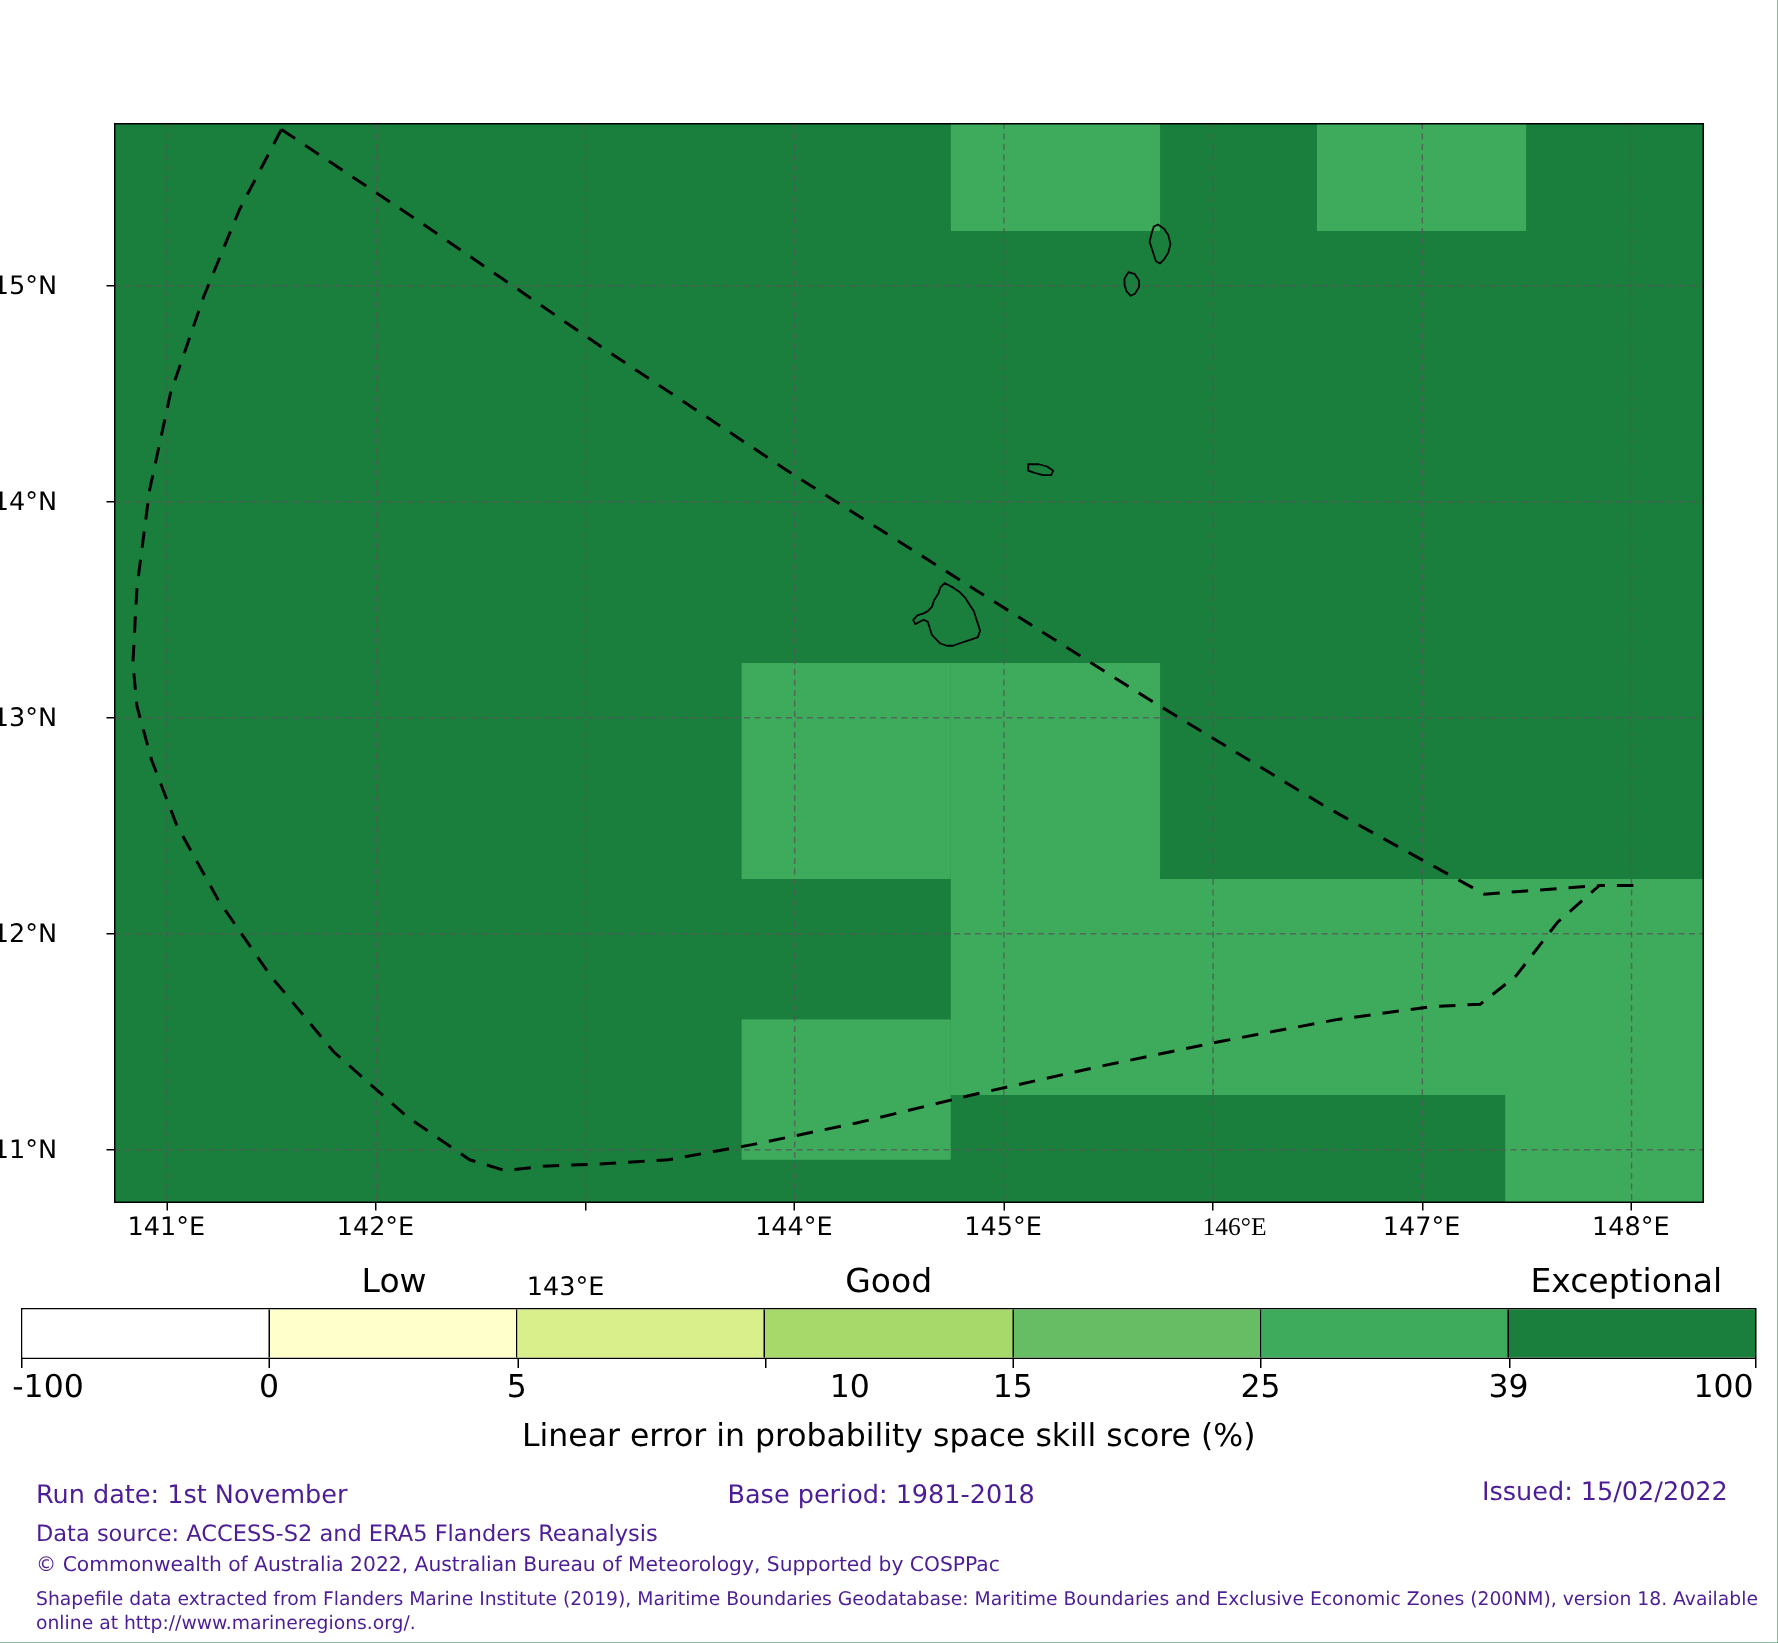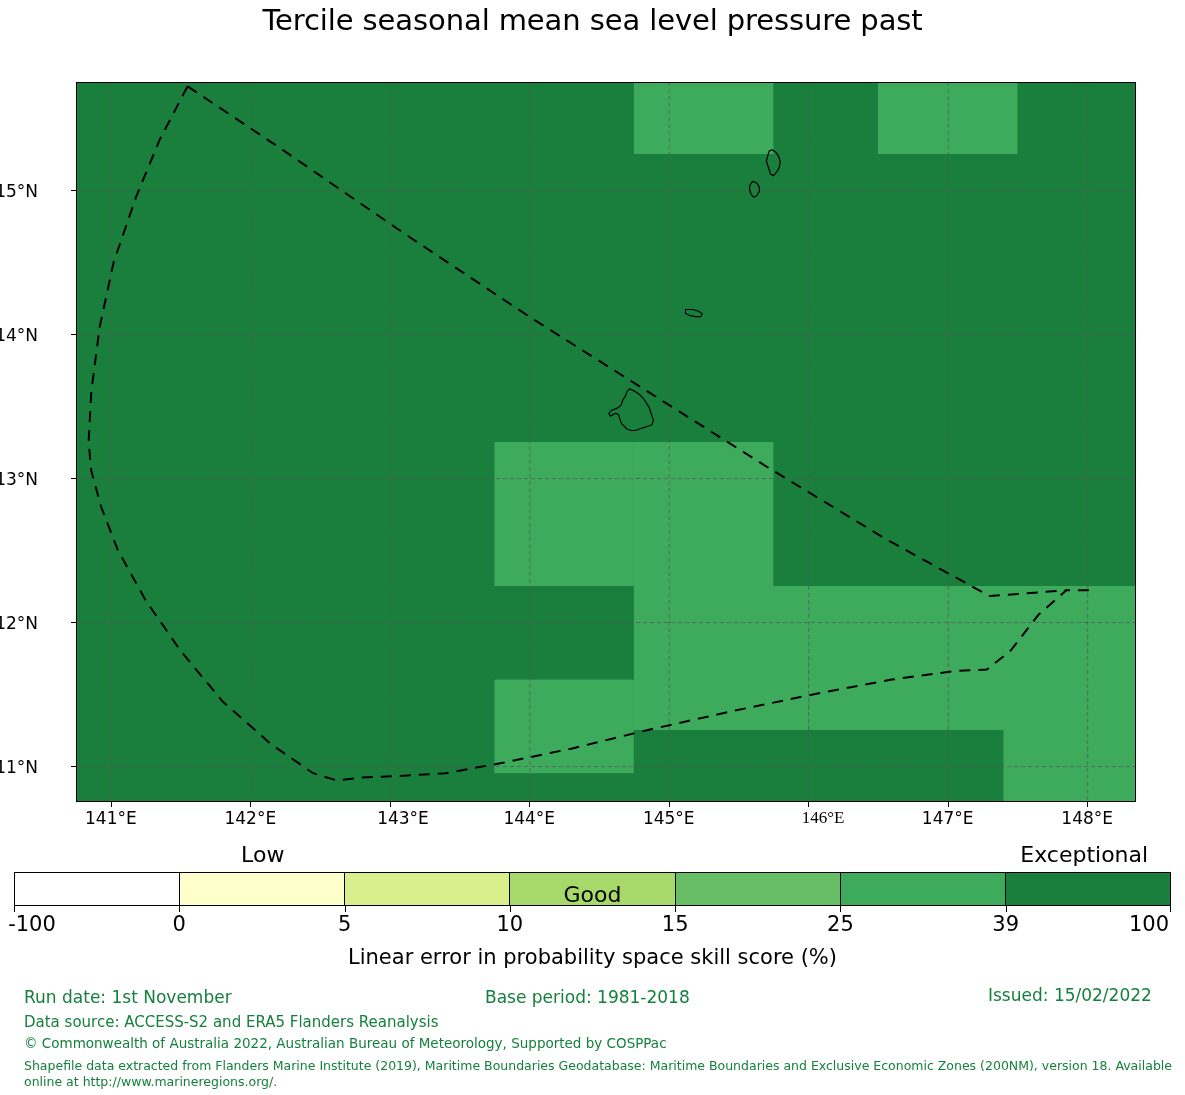--- a/index.html
+++ b/index.html
@@ -37,33 +37,32 @@
   #cbar .seg:last-child{border-right:none;}
   .cbar-tick{position:absolute;top:34px;width:1px;height:6px;background:#000;}
   .cbar-ticklabel{position:absolute;top:40px;width:140px;margin-left:-70px;
                   text-align:center;font-size:21px;color:#000;}
   .cbar-cat{position:absolute;top:-30px;width:260px;margin-left:-130px;
             text-align:center;font-size:22px;color:#000;}
   .cbar-caption{position:absolute;left:0;top:945px;width:1185px;text-align:center;
                 font-size:21px;color:#000;}
 
   
-  .foot{position:absolute;color:#15803d;white-space:pre;}
+  .foot{position:absolute;color:#4c1d95;white-space:pre;}
   .f-run{left:24px;top:987px;font-size:17px;}
   .f-base{left:485px;top:987px;font-size:17px;}
   .f-issued{left:988px;top:985px;font-size:17px;}
   .f-src{left:24px;top:1013px;font-size:15px;}
   .f-copy{left:24px;top:1035px;font-size:13.5px;}
   .f-shape{left:24px;top:1058px;font-size:12.5px;line-height:16px;white-space:normal;width:1150px;}
 </style>
 </head>
 <body>
 
 <div class="title">
-  <span>Tercile seasonal mean sea level pressure past</span>
 </div>
 
 <div id="map-wrap">
   <div id="map-plot">
     <svg id="map-svg" width="1060" height="720">
         <rect x="0" y="0" width="1060" height="720" fill="#1a7f3c"></rect>
         <g>
           <rect x="557.8947368421057" y="0" width="139.47368421052647" height="72" fill="#3eaa5c"></rect>
           <rect x="801.9736842105268" y="0" width="139.47368421052659" height="72" fill="#3eaa5c"></rect>
           <rect x="418.42105263157924" y="360" width="139.47368421052641" height="144" fill="#3eaa5c"></rect>
@@ -112,21 +111,21 @@
       <div class="ytick" style="top: 252px;">14°N</div>
       <div class="ytickmark" style="top: 252px;"></div>
       <div class="ytick" style="top: 108px;">15°N</div>
       <div class="ytickmark" style="top: 108px;"></div>
     </div>
   <div id="xaxis">
       <div class="xtick" style="left: 34.8684px;">141°E</div>
       <div class="xtickmark" style="left: 34.8684px;"></div>
       <div class="xtick" style="left: 174.342px;">142°E</div>
       <div class="xtickmark" style="left: 174.342px;"></div>
-      <div class="xtick" style="left: 327px;">143°E</div>
+      <div class="xtick" style="left: 301px; margin-top: 40px;">143°E</div>
       <div class="xtickmark" style="left: 313.816px;"></div>
       <div class="xtick" style="left: 453.289px;">144°E</div>
       <div class="xtickmark" style="left: 453.289px;"></div>
       <div class="xtick" style="left: 592.763px;">145°E</div>
       <div class="xtickmark" style="left: 592.763px;"></div>
       <div class="xtick" style="left: 747px; font-family: Liberation Serif, serif;">146°E</div>
       <div class="xtickmark" style="left: 732.237px;"></div>
       <div class="xtick" style="left: 871.711px;">147°E</div>
       <div class="xtickmark" style="left: 871.711px;"></div>
       <div class="xtick" style="left: 1011.18px;">148°E</div>
@@ -145,33 +144,33 @@
       <div class="seg" style="background: rgb(26, 127, 60);"></div>
     </div>
   <div id="cbar-ticks">
       <div class="cbar-tick" style="left: 0px;"></div>
       <div class="cbar-ticklabel" style="left: 18px;">-100</div>
       <div class="cbar-tick" style="left: 165.286px;"></div>
       <div class="cbar-ticklabel" style="left: 165.286px;">0</div>
       <div class="cbar-tick" style="left: 330.571px;"></div>
       <div class="cbar-ticklabel" style="left: 330.571px;">5</div>
       <div class="cbar-tick" style="left: 495.857px;"></div>
-      <div class="cbar-ticklabel" style="left: 495.857px;">10</div>
+      <div class="cbar-ticklabel" style="left: 495.857px; text-align: right;">10</div>
       <div class="cbar-tick" style="left: 661.143px;"></div>
       <div class="cbar-ticklabel" style="left: 661.143px;">15</div>
       <div class="cbar-tick" style="left: 826.429px;"></div>
       <div class="cbar-ticklabel" style="left: 826.429px;">25</div>
       <div class="cbar-tick" style="left: 991.714px;"></div>
       <div class="cbar-ticklabel" style="left: 991.714px;">39</div>
       <div class="cbar-tick" style="left: 1156px;"></div>
       <div class="cbar-ticklabel" style="left: 1135px;">100</div>
     </div>
   <div id="cbar-cats">
       <div class="cbar-cat" style="left: 248.755px;">Low</div>
-      <div class="cbar-cat" style="left: 578.5px; margin-top: 40px;">Good</div>
+      <div class="cbar-cat" style="left: 578.5px;">Good</div>
       <div class="cbar-cat" style="left: 1070.22px;">Exceptional</div>
     </div>
 </div>
 <div class="cbar-caption">Linear error in probability space skill score (%)</div>
 
 <div class="foot f-run">Run date: 1st November</div>
 <div class="foot f-base">Base period: 1981-2018</div>
 <div class="foot f-issued">Issued: 15/02/2022</div>
 <div class="foot f-src">Data source: ACCESS-S2 and ERA5 Flanders Reanalysis</div>
 <div class="foot f-copy">© Commonwealth of Australia 2022, Australian Bureau of Meteorology, Supported by COSPPac</div>

